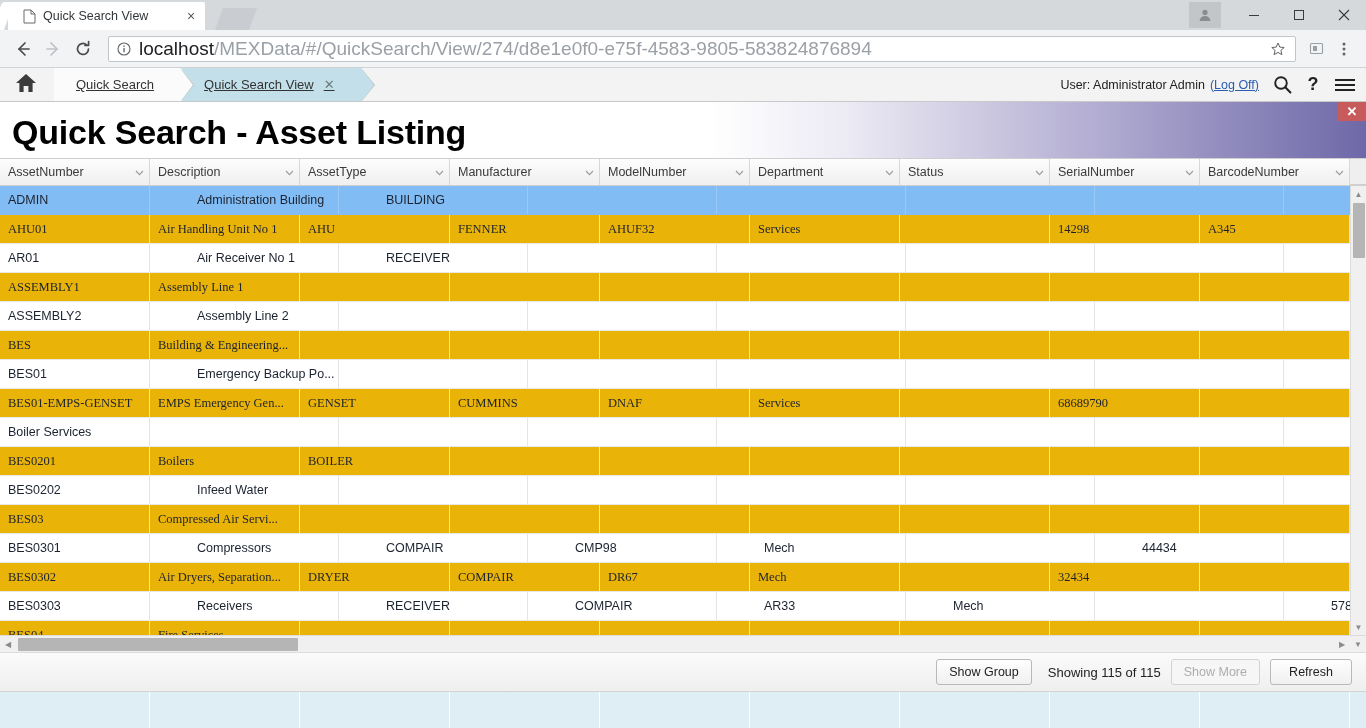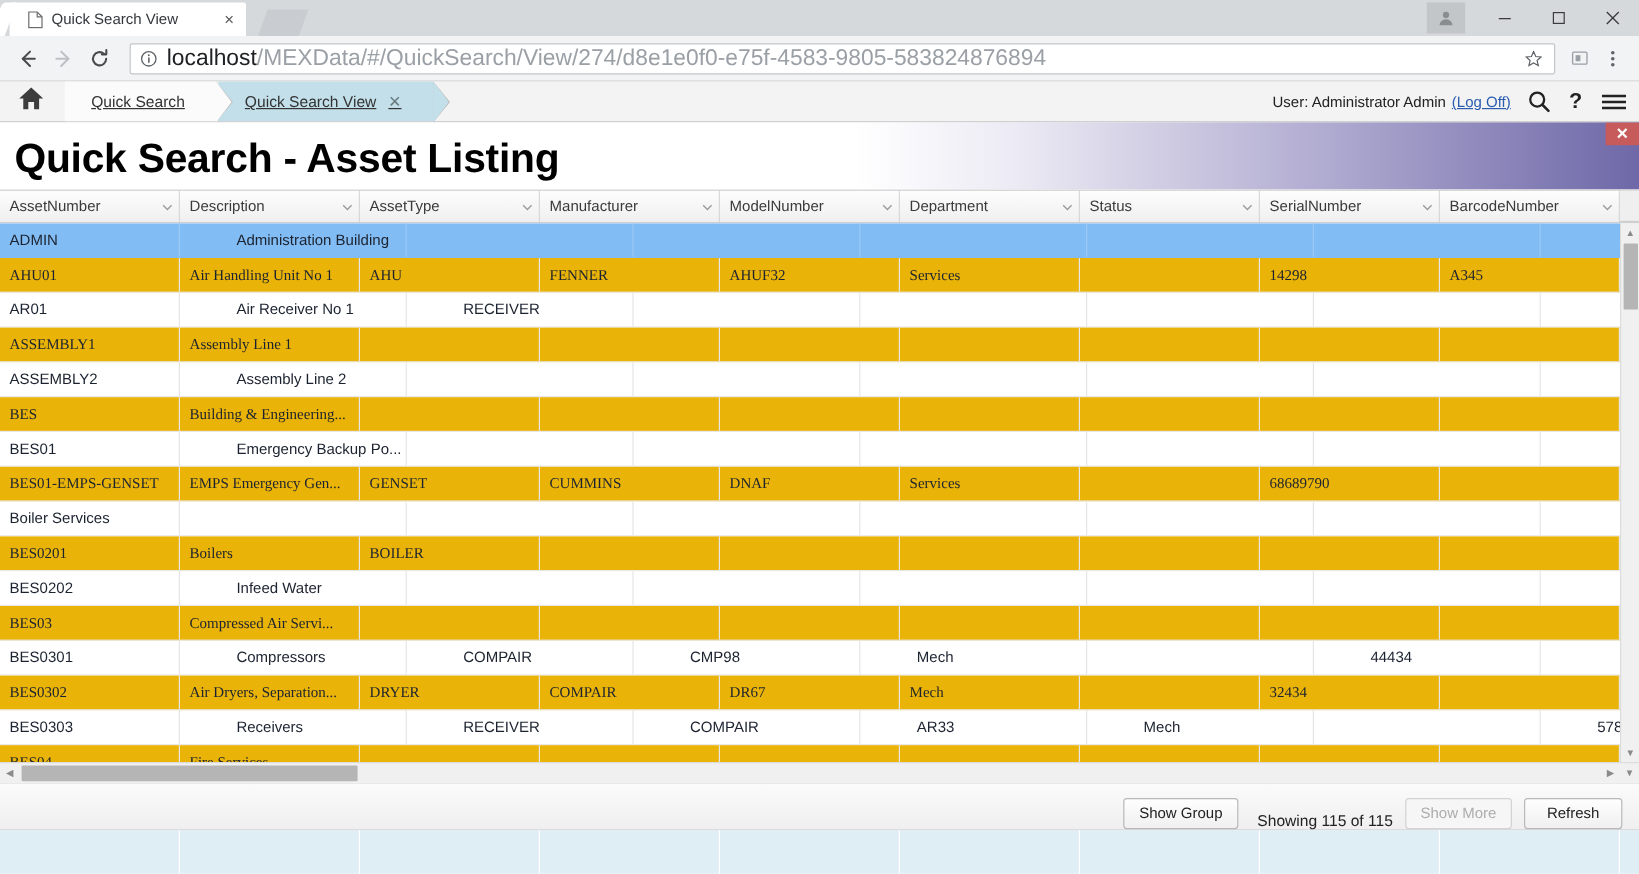--- a/index.html
+++ b/index.html
@@ -333,21 +333,21 @@
     border-radius: 1px;
   }
 
   
   .footer {
     height: 40px;
     background: linear-gradient(to bottom, #fbfbfb 0%, #efefef 100%);
     border-top: 1px solid #dcdcdc;
     border-bottom: 1px solid #d2d2d2;
     display: flex;
-    align-items: flex-end;
+    align-items: center;
     justify-content: flex-end;
     padding-right: 14px;
   }
   .btn {
     height: 26px;
     min-width: 82px;
     padding: 0 12px;
     margin-left: 10px;
     background: linear-gradient(to bottom, #fefefe 0%, #f0f0f0 100%);
     border: 1px solid #b9b9b9;
@@ -570,20 +570,21 @@
         <span class="caret"><svg width="9" height="6" viewBox="0 0 9 6">
             <path d="M1 1 L4.5 4.6 L8 1" fill="none" stroke="#9a9a9a" stroke-width="1.1"></path>
           </svg></span>
       </div>
       <div class="grid-corner"></div>
     </div>
   <div class="grid-body" id="grid-body">
       <div class="row odd selected">
         <div class="cell">ADMIN</div>
         <div class="cell">Administration Building</div>
+        <div class="cell">BUILDING</div>
         <div class="cell"></div>
         <div class="cell"></div>
         <div class="cell"></div>
         <div class="cell"></div>
         <div class="cell"></div>
         <div class="cell"></div>
       </div>
       <div class="row even">
         <div class="cell">AHU01</div>
         <div class="cell">Air Handling Unit No 1</div>

